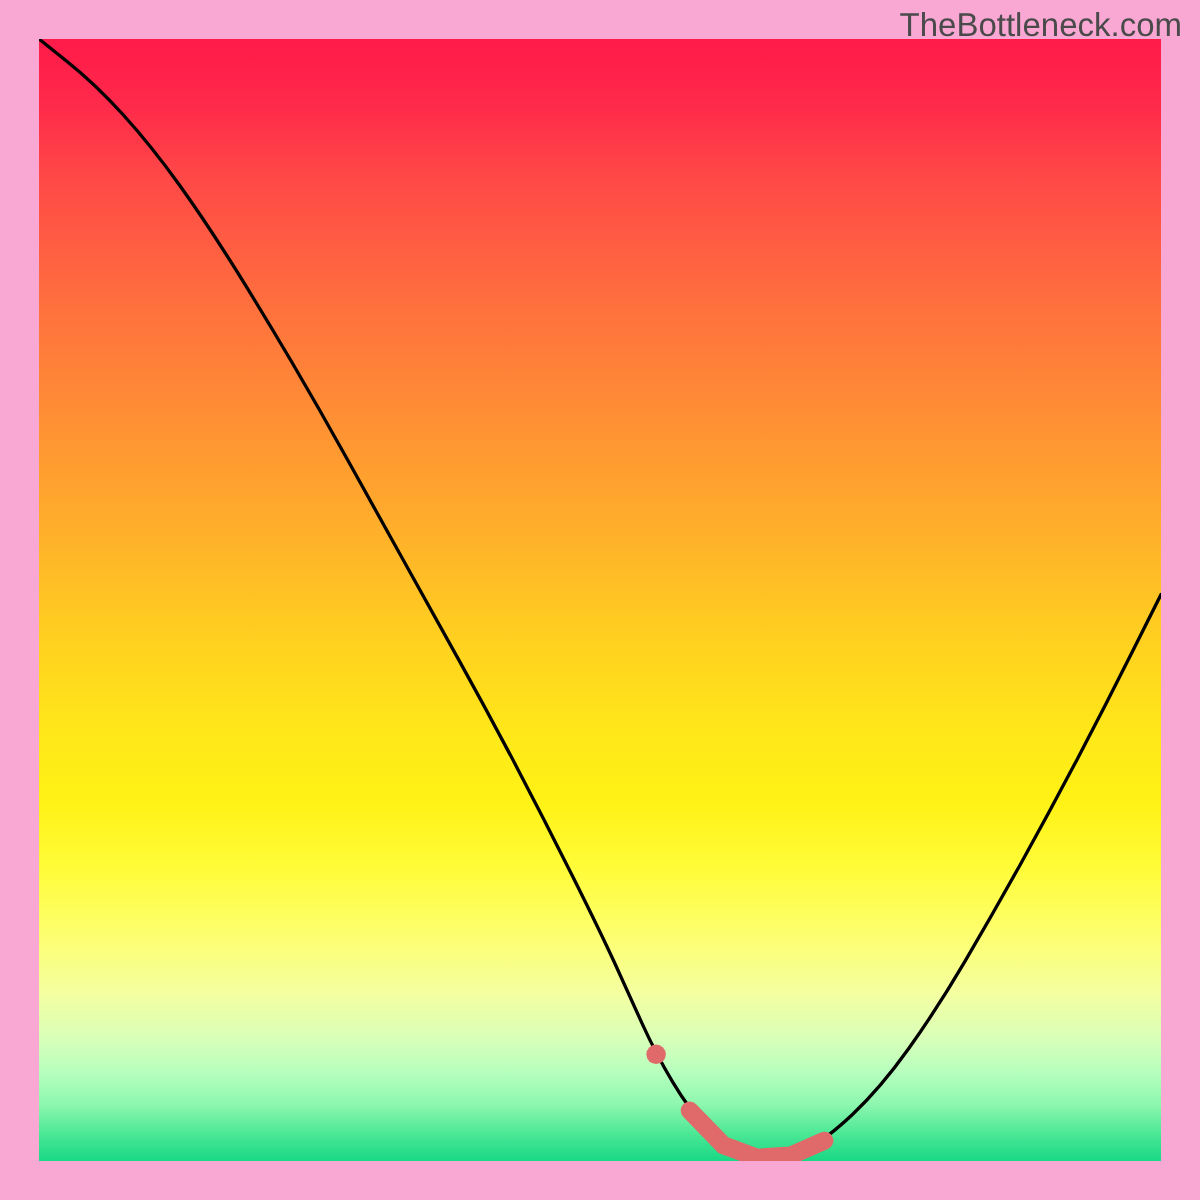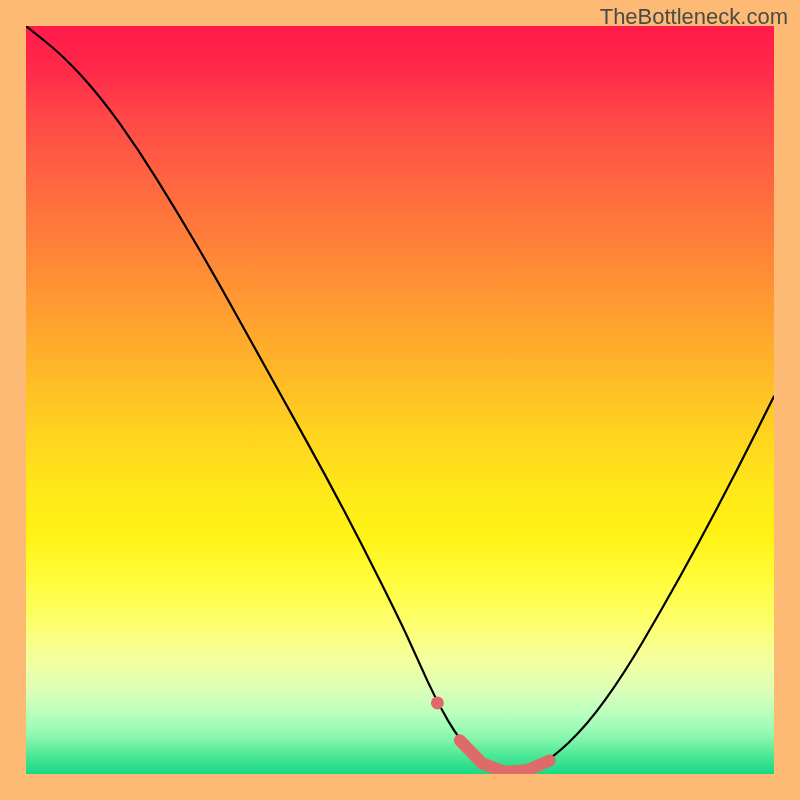--- a/index.html
+++ b/index.html
@@ -7,21 +7,21 @@
     padding: 0;
     background: #000;
     width: 800px;
     height: 800px;
     overflow: hidden;
   }
   .container {
     position: relative;
     width: 800px;
     height: 800px;
-    background: #fdba74;
+    background: #f9a8d4;
   }
   .watermark {
     position: absolute;
     top: 4px;
     right: 12px;
     color: #4a4a4a;
     font-family: Arial, Helvetica, sans-serif;
     font-size: 22px;
     font-weight: 500;
     z-index: 10;

